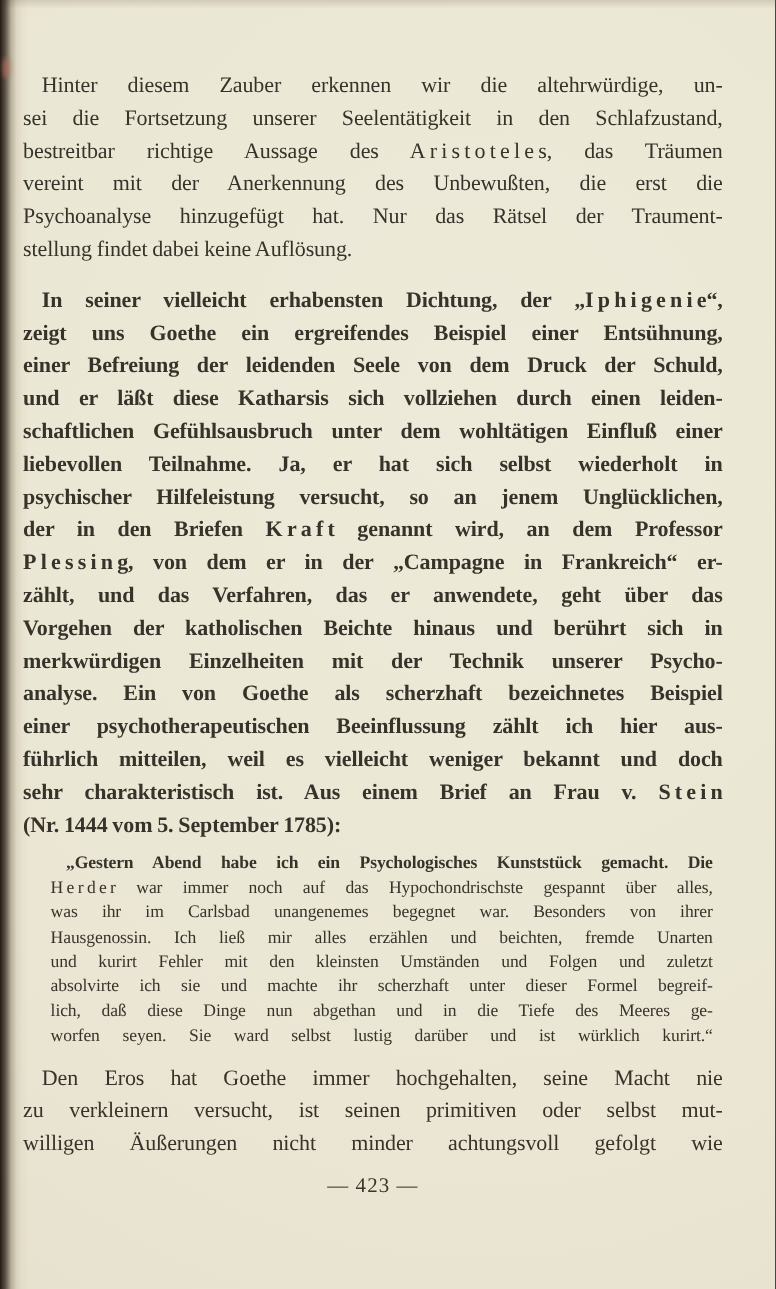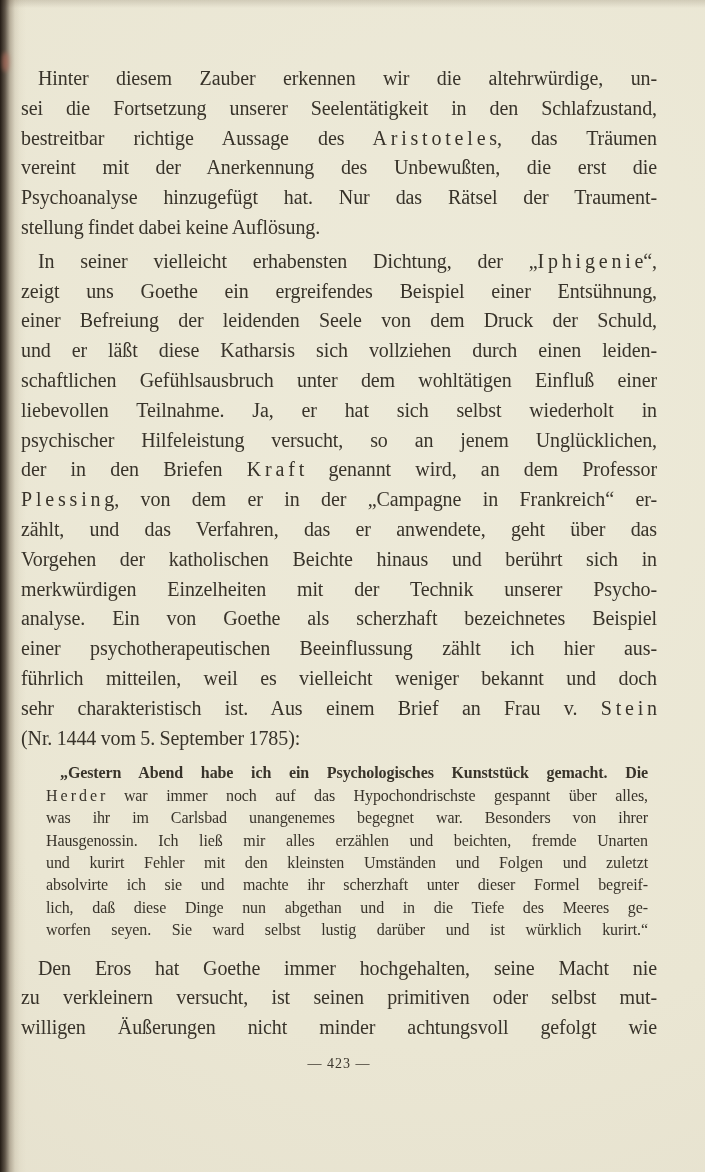--- a/index.html
+++ b/index.html
@@ -53,33 +53,33 @@
     letter-spacing: -0.1px;
     word-spacing: -0.5px;
   }
   .block.quote {
     margin: 9px 9px 12px 25px;
     font-size: 16px;
     line-height: 22.4px;
     letter-spacing: -0.1px;
     word-spacing: -0.5px;
   }
-  .block.body + .block.body { margin-top: 4px; }
+  .block.body + .block.body { margin-top: 16px; font-weight: bold; }
   .line {
     text-align: justify;
     text-align-last: justify;
     -moz-text-align-last: justify;
   }
   .line.indent { text-indent: 17px; }
   .block.quote .line.indent { text-indent: 14px; font-weight: bold; }
   .line.flush { text-align-last: left; -moz-text-align-last: left; }
   .page-number {
     margin-top: 13px;
     text-align: center;
-    font-size: 14px;
+    font-size: 19px;
     letter-spacing: 1px;
     color: #3b362c;
   }
 </style>
 </head>
 <body>
 
 <div class="page">
   <div class="top-edge"></div>
   <div class="binding"></div>

